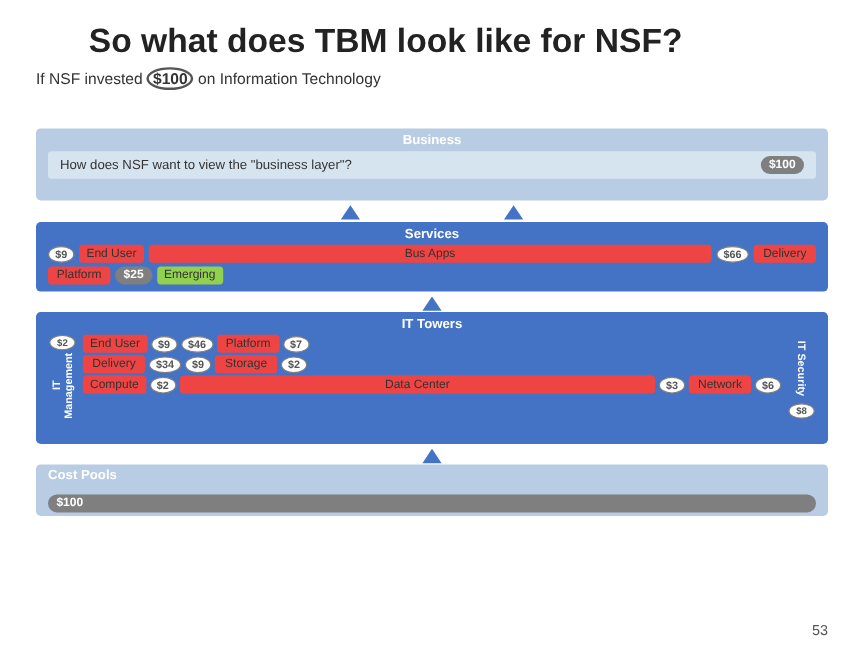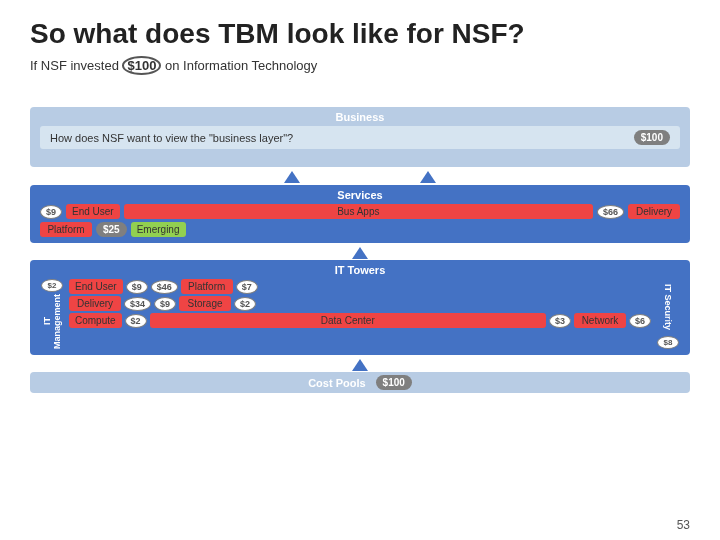--- a/index.html
+++ b/index.html
@@ -17,20 +17,21 @@
       height: 540px;
       padding: 18px 30px 10px 30px;
       position: relative;
     }
 
     .main-title {
       font-size: 28px;
       font-weight: bold;
       color: #222;
       margin-bottom: 6px;
+      margin-left: 44px;
     }
 
     .subtitle {
       font-size: 13px;
       color: #333;
       margin-bottom: 0;
     }
 
     .subtitle span.highlighted {
       display: inline-block;
@@ -87,21 +88,21 @@
       display: flex;
       align-items: center;
       gap: 4px;
       margin-top: 3px;
     }
 
     
     .layer-towers {
       background: #4472c4;
       border-radius: 4px;
-      padding: 4px 8px 6px 8px;
+      padding: 4px 8px 21px 8px;
       margin-bottom: 4px;
       position: relative;
     }
     .towers-grid {
       display: flex;
       align-items: stretch;
       gap: 3px;
       margin-top: 2px;
     }
     .towers-main {
@@ -125,24 +126,24 @@
       min-width: 52px;
     }
     .tower-cell.green { background: #92d050; }
 
     
     .layer-cost {
       background: #b8cce4;
       border-radius: 4px;
       padding: 3px 10px;
       display: flex;
-      align-items: center;
       justify-content: center;
       gap: 10px;
       margin-bottom: 4px;
+      flex-direction: column;
     }
     .cost-label {
       font-size: 11px;
       font-weight: bold;
       color: #fff;
     }
 
     
     .arrow-up {
       width: 0; height: 0;

